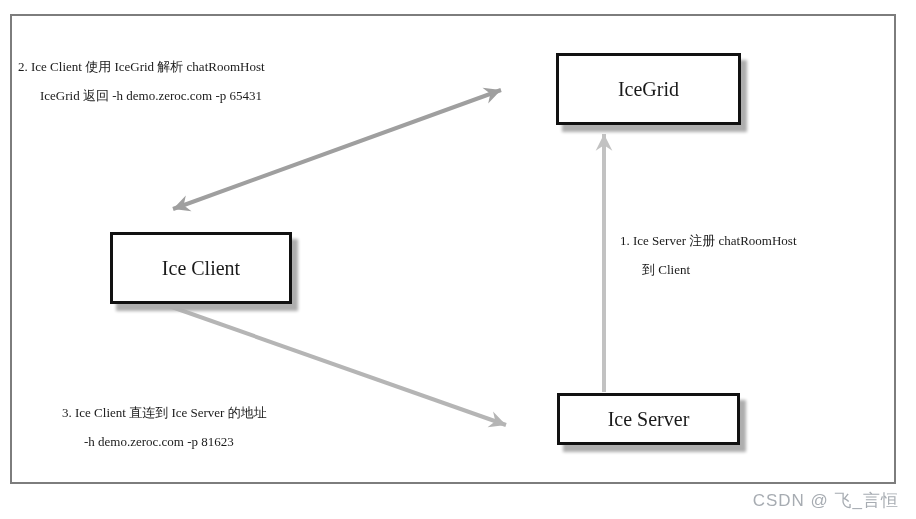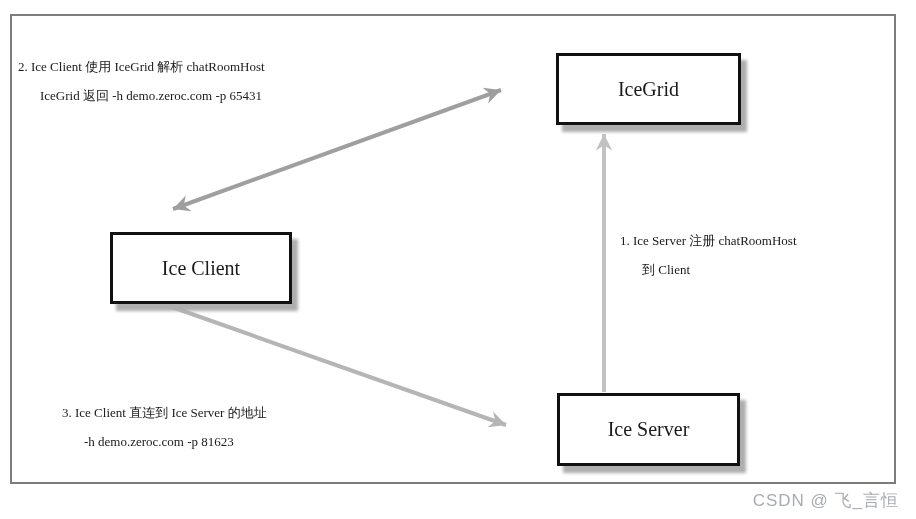--- a/index.html
+++ b/index.html
@@ -32,21 +32,21 @@
     box-shadow: 6px 7px 3px #aeaeae;
     display: flex;
     align-items: center;
     justify-content: center;
     font-size: 20px;
     color: #1a1a1a;
     margin-left: 44px;
   }
   .node-icegrid { left: 512px; top: 53px;  width: 185px; height: 72px; }
   .node-client  { left: 66px;  top: 232px; width: 182px; height: 72px; }
-  .node-server  { left: 513px; top: 393px; width: 183px; height: 73px; }
+  .node-server  { left: 513px; top: 393px; width: 183px; height: 52px; }
   .note {
     position: absolute;
     font-size: 13px;
     line-height: 29px;
     color: #1a1a1a;
     white-space: nowrap;
   }
   .note-step2 { left: 18px;  top: 52px; }
   .note-step1 { left: 620px; top: 226px; }
   .note-step3 { left: 62px;  top: 398px; }

